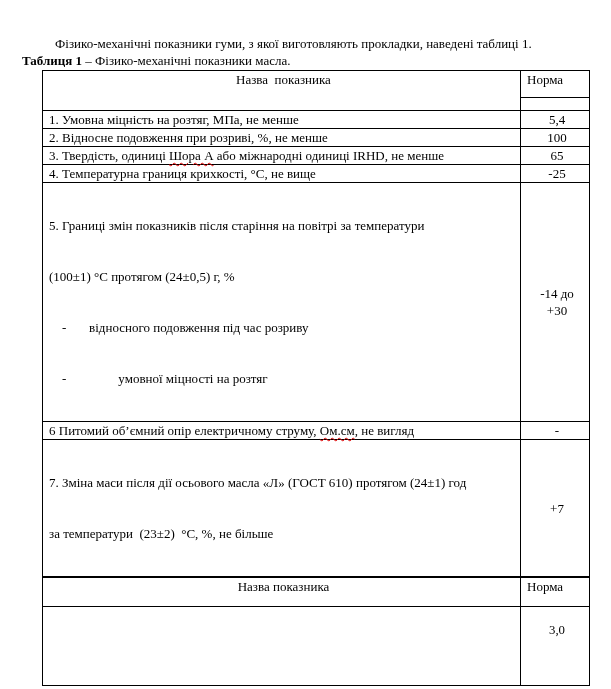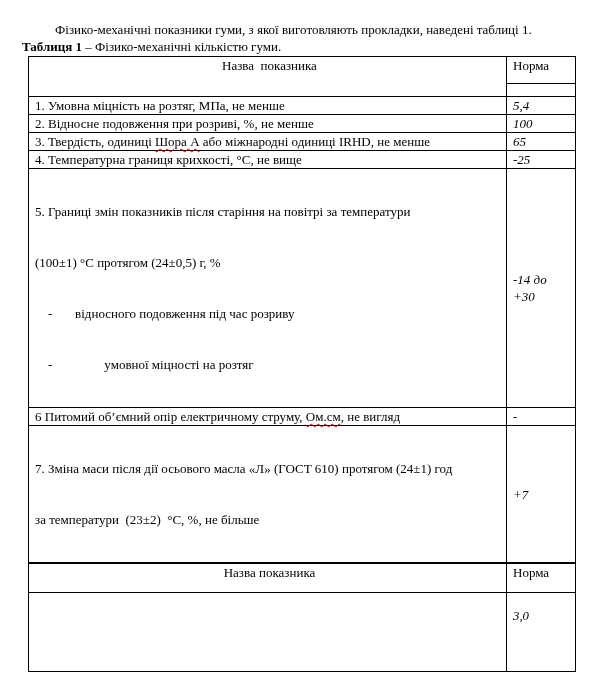--- a/index.html
+++ b/index.html
@@ -6,47 +6,47 @@
   body {
     width: 611px; height: 689px;
     background: #ffffff; color: #000000;
     font-family: "Liberation Serif", "DejaVu Serif", serif;
     font-size: 13px; line-height: 17px;
     overflow: hidden;
   }
   .doc { position: relative; width: 611px; height: 689px; }
 
   .para { margin: 0 20px 0 22px; text-align: justify; }
-  .intro { margin-top: 21px; text-indent: 33px; }
+  .intro { margin-top: 35px; text-indent: 33px; }
   .mid-para { margin-top: 11px; text-indent: 33px; }
   .caption { margin: 0 0 1px 22px; }
   .caption b { font-weight: bold; }
 
   table.tbl {
     border-collapse: collapse;
-    margin-left: 28px;
+    margin-left: 42px;
     width: 547px;
     table-layout: fixed;
   }
   table.tbl td {
     border: 1px solid #000;
     padding: 0 2px 0 6px;
     vertical-align: top;
   }
   col.c-name { width: 478px; }
   col.c-norm { width: 69px; }
 
   td.name-hdr { text-align: center; vertical-align: middle; white-space: pre-wrap; }
   td.norm-hdr { vertical-align: middle; height: 26px; padding: 0; }
   td.norm-sub { height: 12px; padding: 0; }
   .t2 td.norm-hdr { height: 28px; }
 
   td.name { white-space: pre-wrap; }
   .line { min-height: 17px; white-space: pre-wrap; }
-  td.norm { text-align: left; padding: 0 2px; font-style: italic; }
+  td.norm { text-align: center; padding: 0 2px; }
   td.norm.mid { vertical-align: middle; }
 
   
   .t2 .line { min-height: 15.5px; line-height: 15.5px; }
   .t2 td.name, .t2 td.norm { font-size: 12.8px; line-height: 15.5px; }
   .t2 td { padding-top: 1px; padding-bottom: 1px; }
 
   .miss {
     text-decoration: underline;
     text-decoration-style: wavy;
@@ -55,21 +55,21 @@
     text-underline-offset: 2px;
   }
 </style>
 </head>
 <body>
 
 <div class="doc">
 
   <p class="para intro">Фізико-механічні показники гуми, з якої виготовляють прокладки,  наведені таблиці 1.</p>
 
-  <p class="caption"><b>Таблиця 1</b><span> – Фізико-механічні кількістю гуми.</span></p>
+  <p class="caption"><b>Таблиця 1</b><span> – Фізико-механічні показники масла.</span></p>
 
   <table class="tbl t1">
     <colgroup>
         <col class="c-name">
         <col class="c-norm">
       </colgroup>
     <tbody>
       <tr>
         <td class="name-hdr" rowspan="2">Назва  показника</td>
         <td class="norm-hdr">Норма</td>

